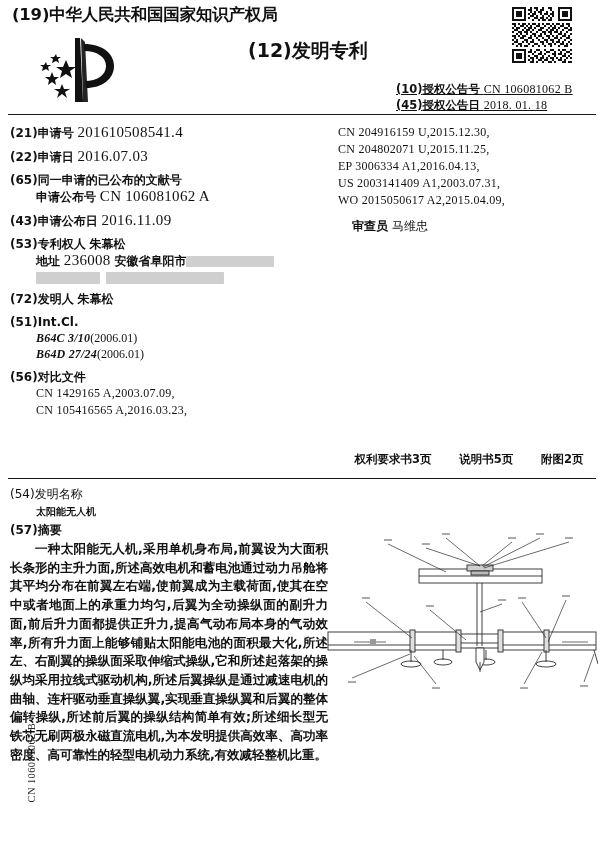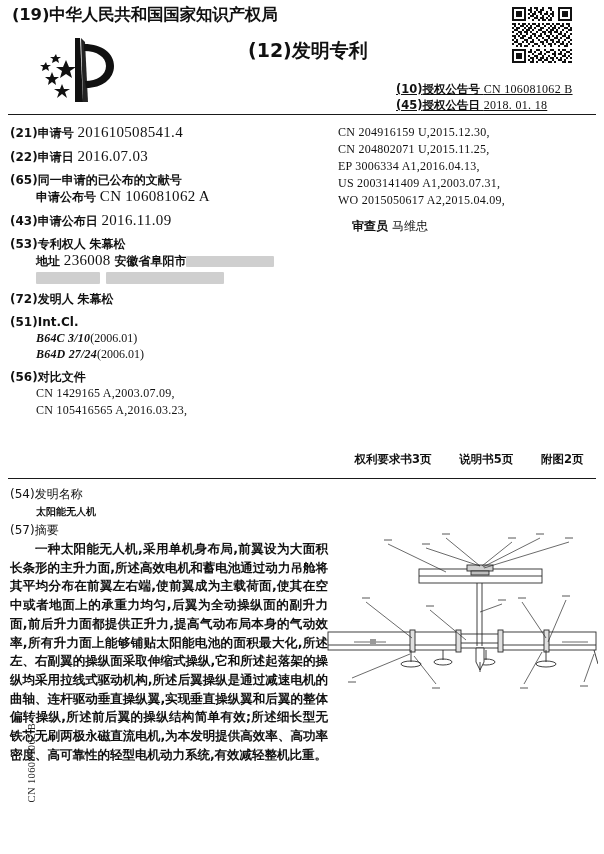--- a/index.html
+++ b/index.html
@@ -226,21 +226,21 @@
     line-height: 17px;
   }
   .title-val {
     padding-left: 26px;
     font-size: 10px;
     font-weight: 700;
     line-height: 18px;
   }
   .abs-tag {
     font-size: 12px;
-    font-weight: 400;
+    font-weight: 700;
     line-height: 18px;
   }
   .abstract {
     margin-top: 1px;
     font-size: 12.6px;
     line-height: 18.7px;
     text-align: justify;
     text-justify: inter-ideograph;
     text-indent: 25px;
     font-weight: 700;

